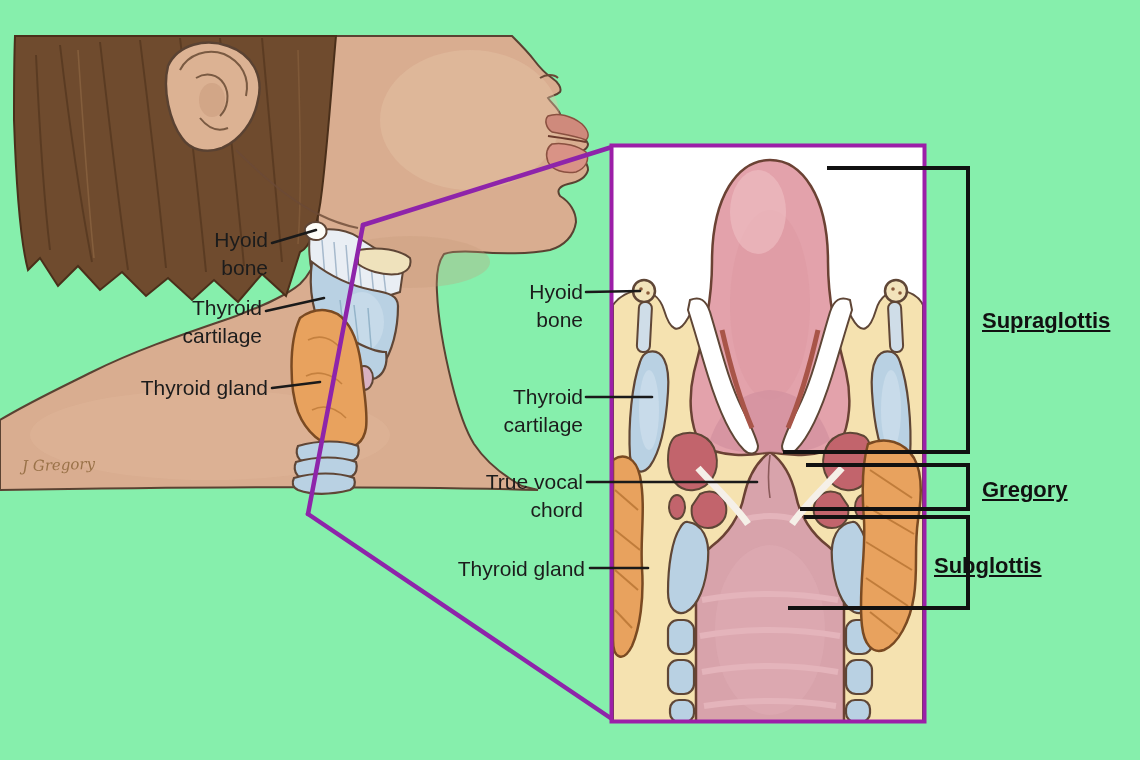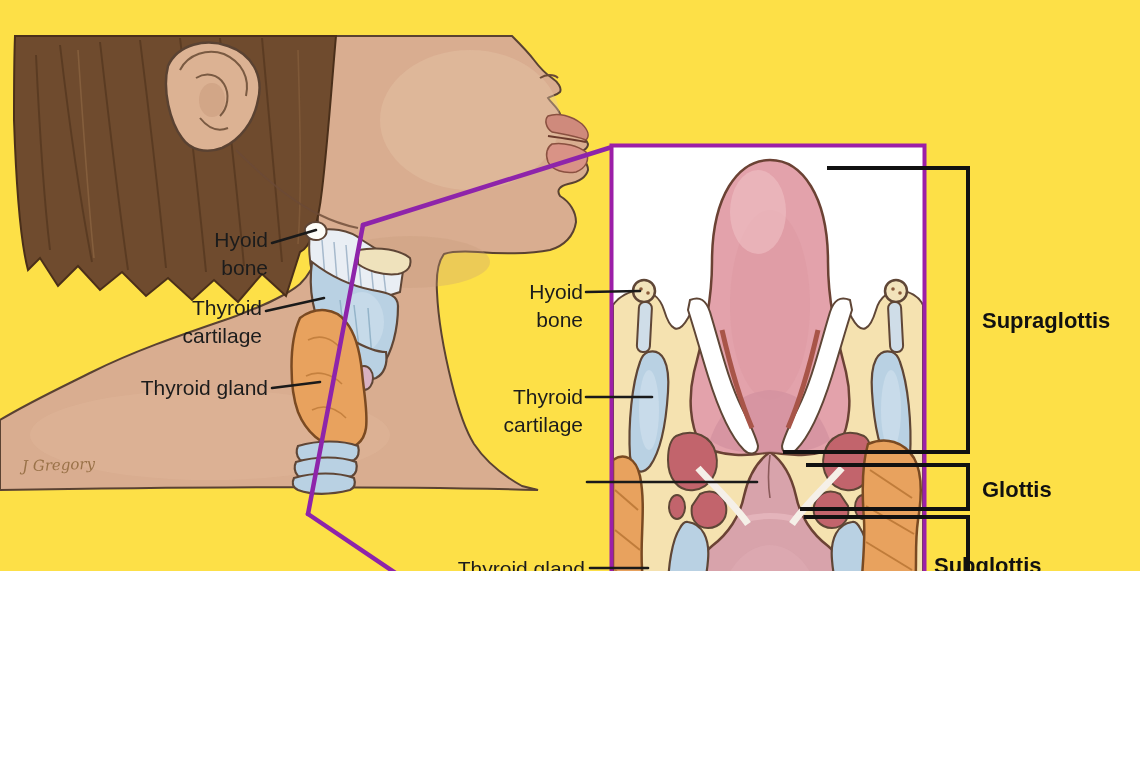--- a/index.html
+++ b/index.html
@@ -1,25 +1,25 @@
 <!DOCTYPE html>
 <html style="--inset-border: #9c1fa8; --zoom-lines: #8e24aa; --leader-lines: #1a1a1a; --skin: #d9ad90; --hair: #6f4b2e; --cartilage-blue: #b9d1e3; --gland-orange: #e8a25e; --mucosa-pink: #e3a2ab; --tissue-cream: #f5e2b0; --muscle-red: #c2646c; --trachea-pink: #d8a3ab;"><head>
 <meta charset="utf-8">
 <style>
   :root{
     --inset-border:#9c1fa8; --zoom-lines:#8e24aa; --leader-lines:#1a1a1a;
     --skin:#d9ad90; --hair:#6f4b2e; --cartilage-blue:#b9d1e3; --gland-orange:#e8a25e;
     --mucosa-pink:#e3a2ab; --tissue-cream:#f5e2b0; --muscle-red:#c2646c; --trachea-pink:#d8a3ab;
   }
   html,body{margin:0;padding:0;background:#fff;}
-  #canvas{position:relative;width:1140px;height:571px;background:#fde047;overflow:hidden;
+  #canvas{position:relative;width:1140px;height:760px;background:#86efac;overflow:hidden;
           font-family:"Liberation Sans",sans-serif;}
   #art{position:absolute;left:0;top:0;}
   .lbl{position:absolute;font:21px/28px "Liberation Sans",sans-serif;color:#1c1c1c;text-align:right;}
-  .blbl{position:absolute;font:bold 22px/26px "Liberation Sans",sans-serif;color:#111;text-align:right;}
+  .blbl{position:absolute;font:bold 22px/26px "Liberation Sans",sans-serif;color:#111;text-align:right;text-decoration:underline;}
   .sig{position:absolute;font:italic 15px "DejaVu Serif",serif;color:#9a7248;transform:rotate(-2deg);}
   
   .skin{fill:var(--skin);stroke:#5a4232;stroke-width:2;}
   .hairfill{fill:var(--hair);stroke:#4a2f1a;stroke-width:2;}
   .cream{fill:var(--tissue-cream);stroke:#5f4636;stroke-width:2;}
   .blue{fill:var(--cartilage-blue);stroke:#5f4636;stroke-width:2.2;}
   .pink{fill:var(--mucosa-pink);stroke:#6b4234;stroke-width:2.5;}
   .orange{fill:var(--gland-orange);stroke:#7a4a22;stroke-width:2.5;}
   .red{fill:var(--muscle-red);stroke:#5f4636;stroke-width:2;}
   .leader{stroke:var(--leader-lines);stroke-width:2.6;fill:none;stroke-linecap:round;}
@@ -292,22 +292,26 @@
   </div>
 
   <div class="lbl" style="left:483px;top:278px;width:100px">
     <span>Hyoid</span><br>
     <span>bone</span>
   </div>
   <div class="lbl" style="left:473px;top:383px;width:110px">
     <span>Thyroid</span><br>
     <span>cartilage</span>
   </div>
+  <div class="lbl" style="left:453px;top:468px;width:130px">
+    <span>True vocal</span><br>
+    <span>chord</span>
+  </div>
   <div class="lbl" style="left:435px;top:555px;width:150px">
     <span>Thyroid gland</span>
   </div>
 
   <div class="blbl" style="left:982px;top:308px"><span>Supraglottis</span></div>
-  <div class="blbl" style="left:982px;top:477px"><span>Glottis</span></div>
+  <div class="blbl" style="left:982px;top:477px"><span>Gregory</span></div>
   <div class="blbl" style="left:934px;top:553px"><span>Subglottis</span></div>
 
   <div class="sig" style="left:22px;top:456px"><span>J Gregory</span></div>
 </div>
 
 </body></html>

